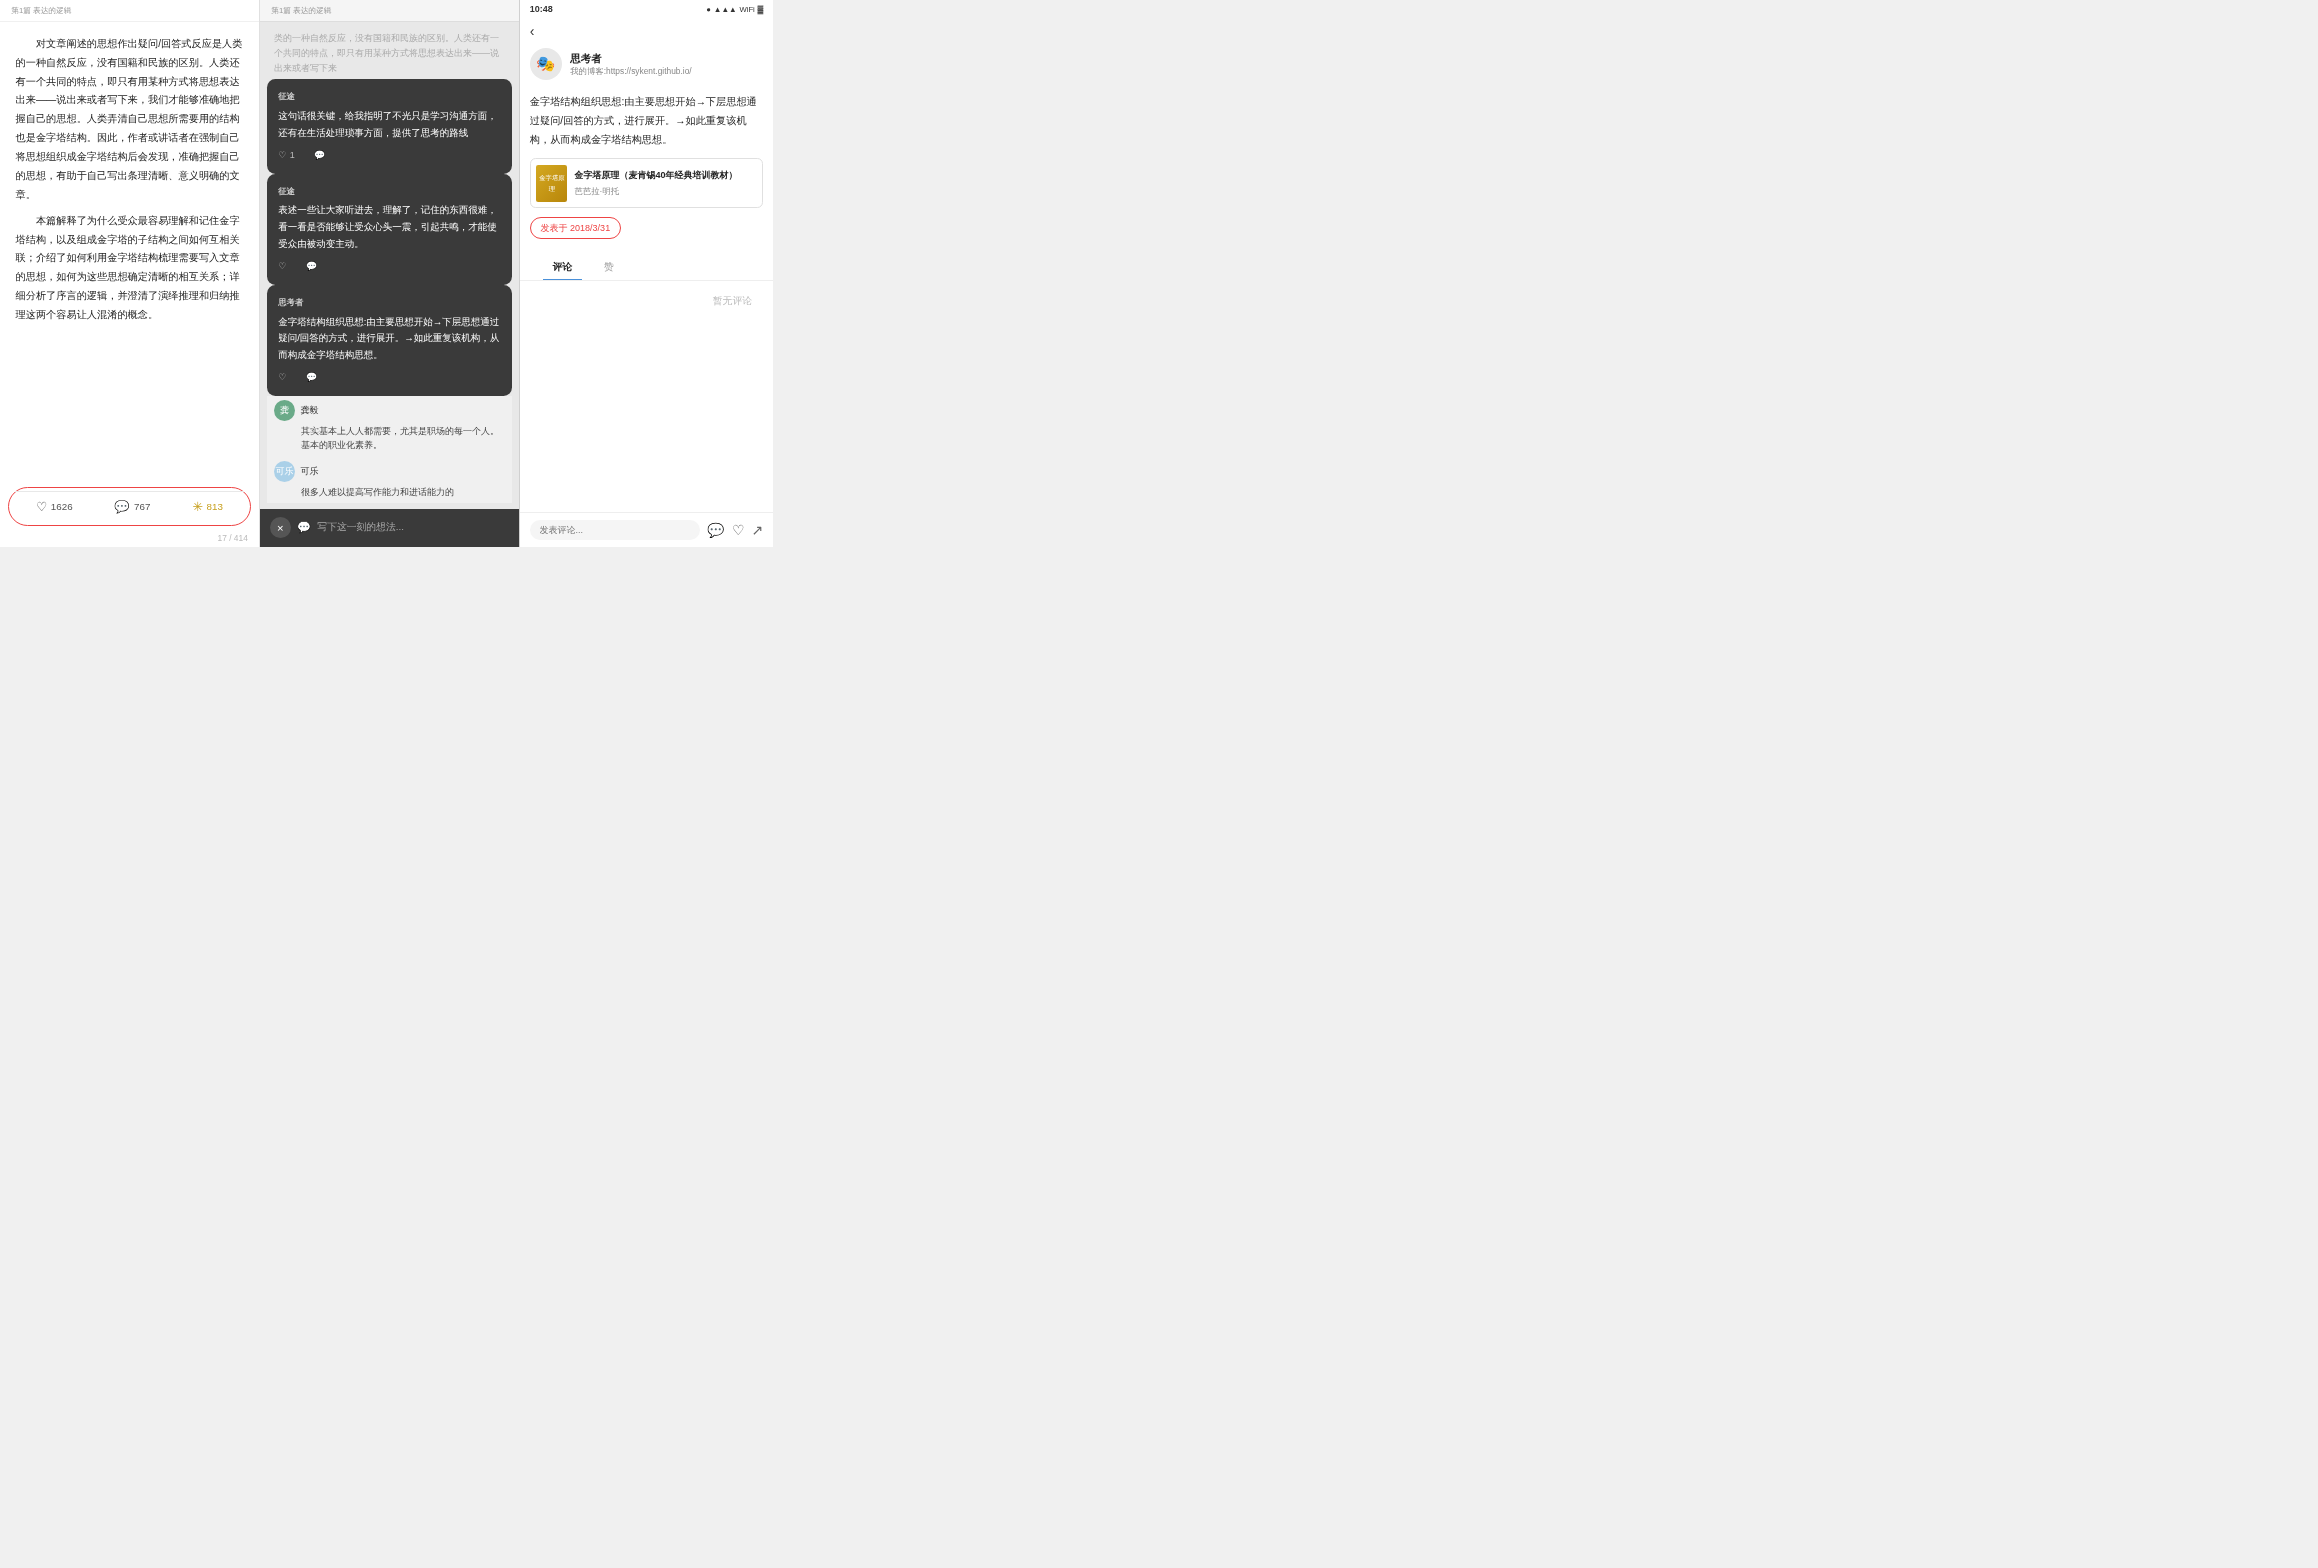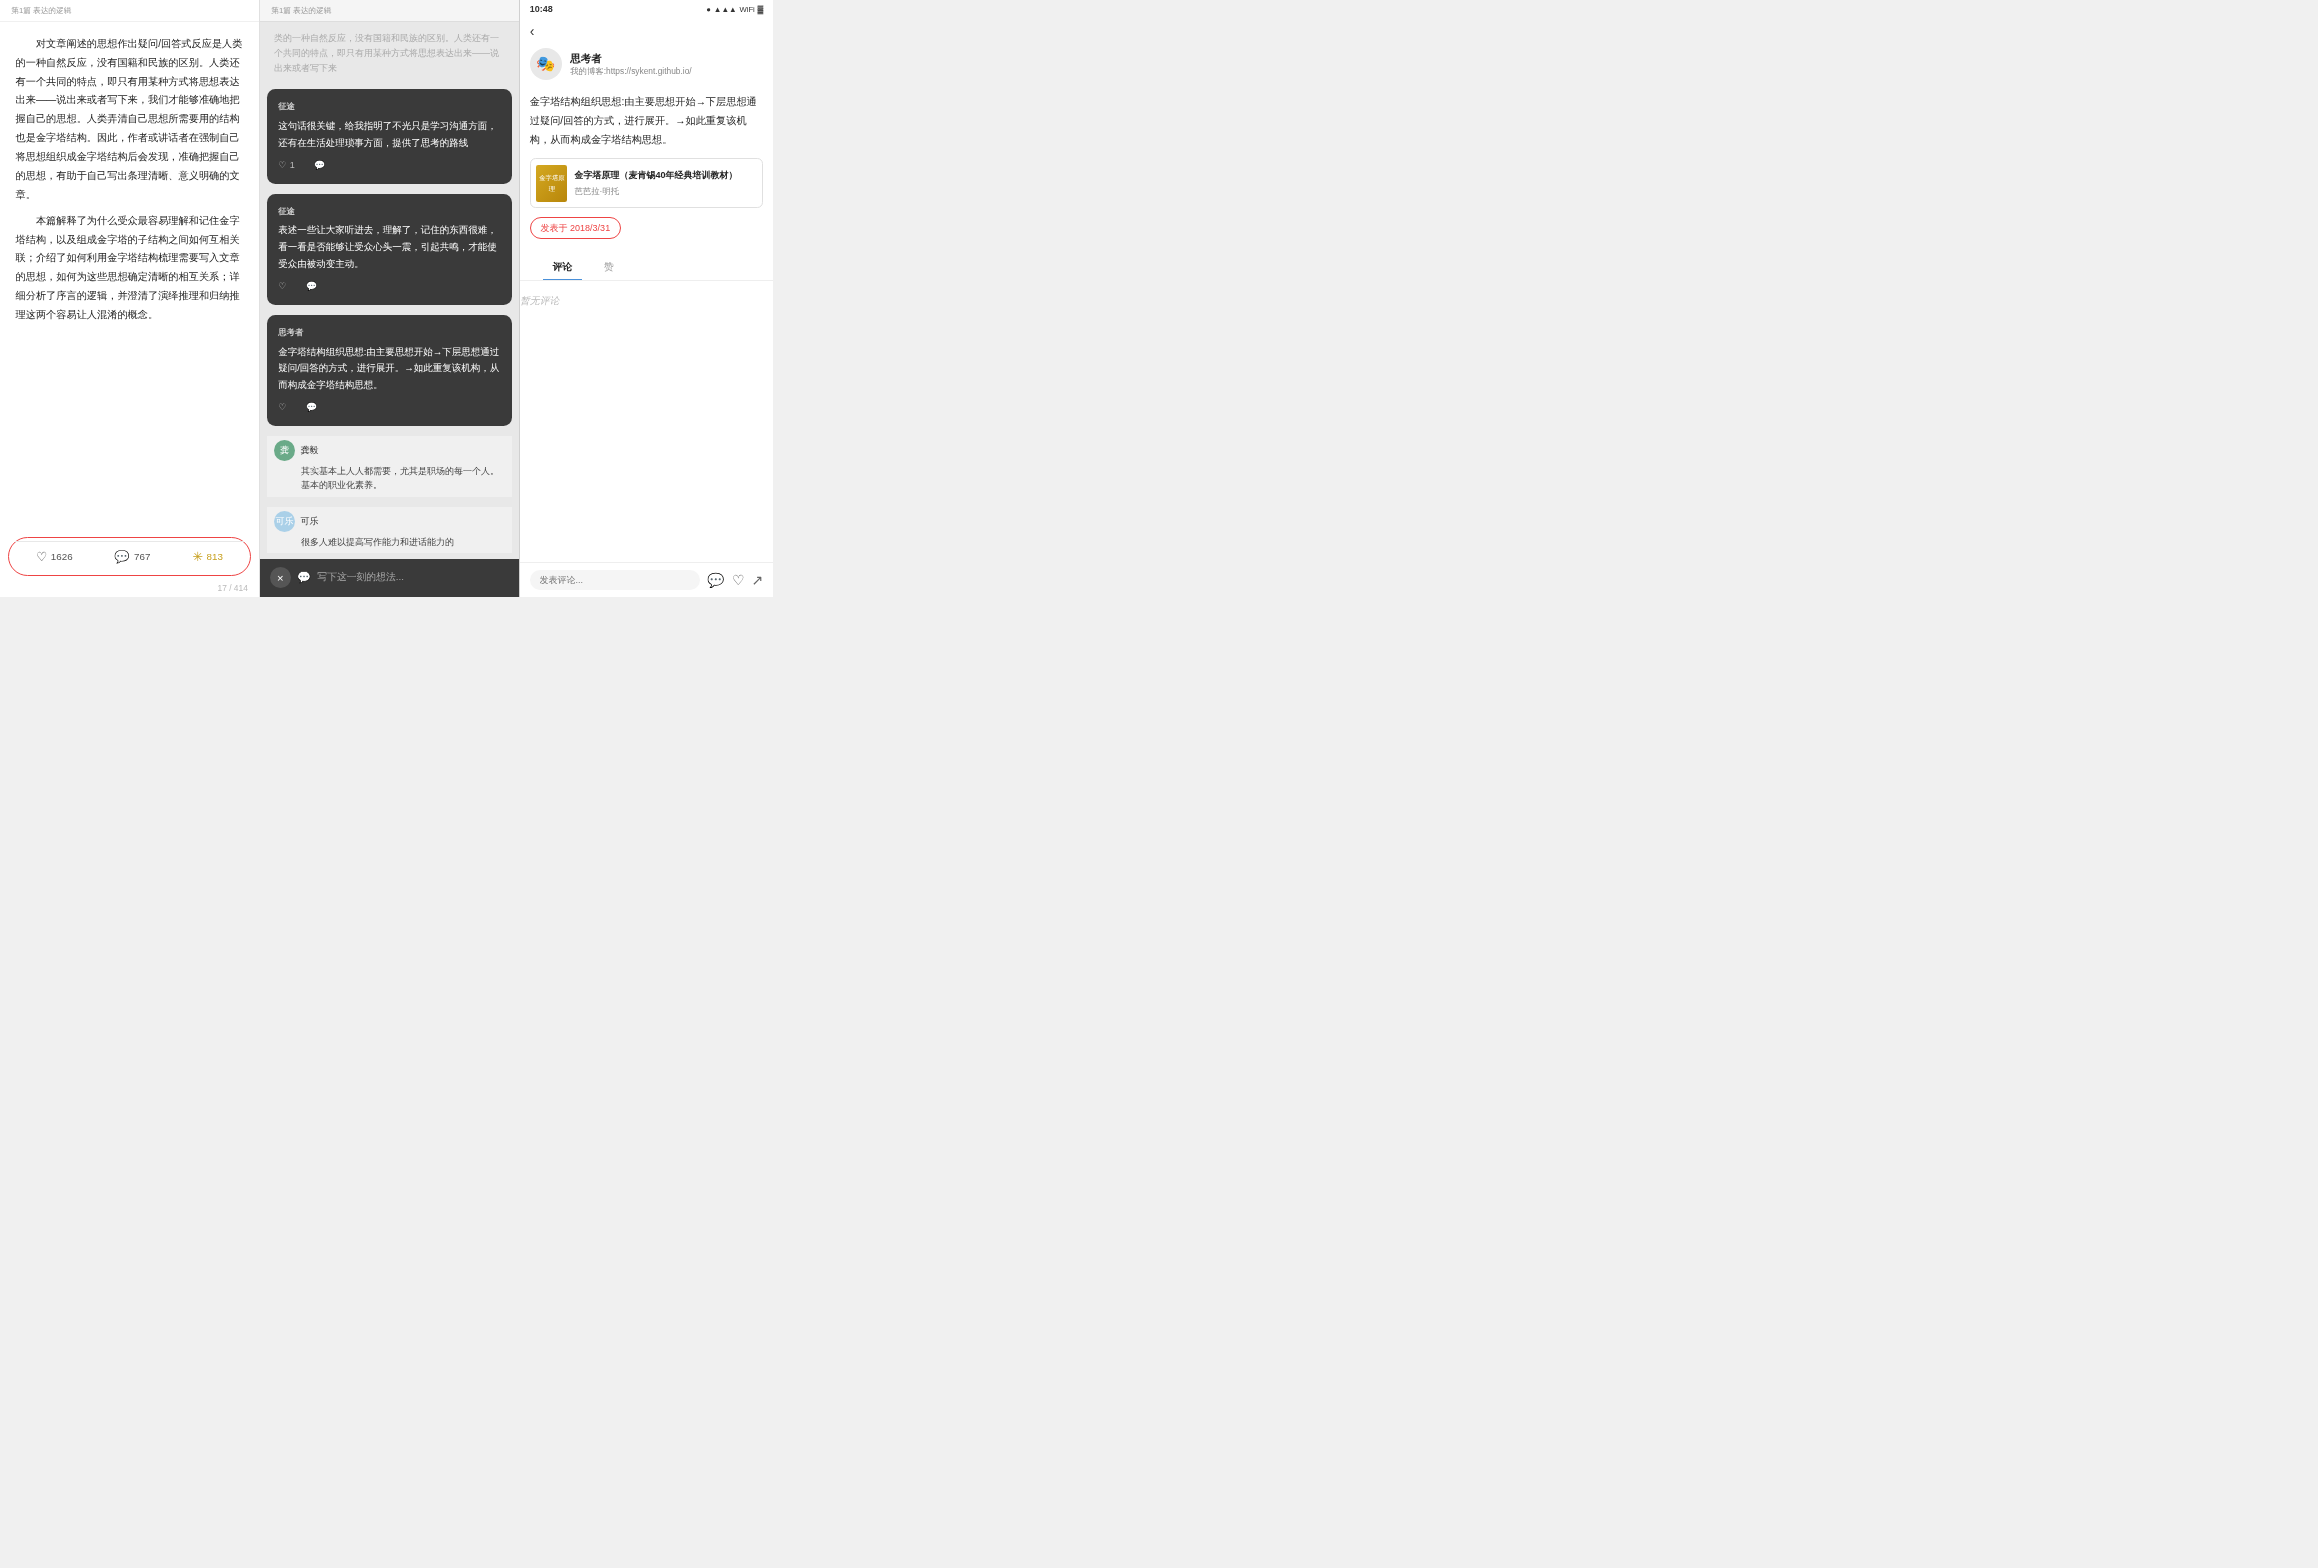--- a/index.html
+++ b/index.html
@@ -85,21 +85,21 @@
       color: #999;
       background: #f5f5f5;
       border-bottom: 0.7px solid #ddd;
     }
     .middle-scroll {
       flex: 1;
       overflow: hidden;
       padding: 5.6px 7px;
       display: flex;
       flex-direction: column;
-      gap: 10px;
+      gap: 0;
     }
     .mid-bg-text {
       font-size: 9px;
       color: #aaa;
       padding: 2.8px 7px;
       line-height: 1.7;
     }
     .comment-bubble {
       background: #3a3a3a;
       border-radius: 8.4px;
@@ -332,25 +332,24 @@
     .tab.active::after {
       content: '';
       position: absolute;
       bottom: 0;
       left: 0;
       right: 0;
       height: 1.4px;
       background: #4a90d9;
     }
     .no-comment {
-      padding: 14px 0;
-      text-align: left;
+      padding: 14px 21px;
+      text-align: right;
       color: #bbb;
       font-size: 9.8px;
-      font-style: italic;
     }
     .right-bottom-bar {
       margin-top: auto;
       border-top: 0.7px solid #eee;
       padding: 7px 9.8px;
       display: flex;
       align-items: center;
       gap: 7px;
     }
     .comment-input {

